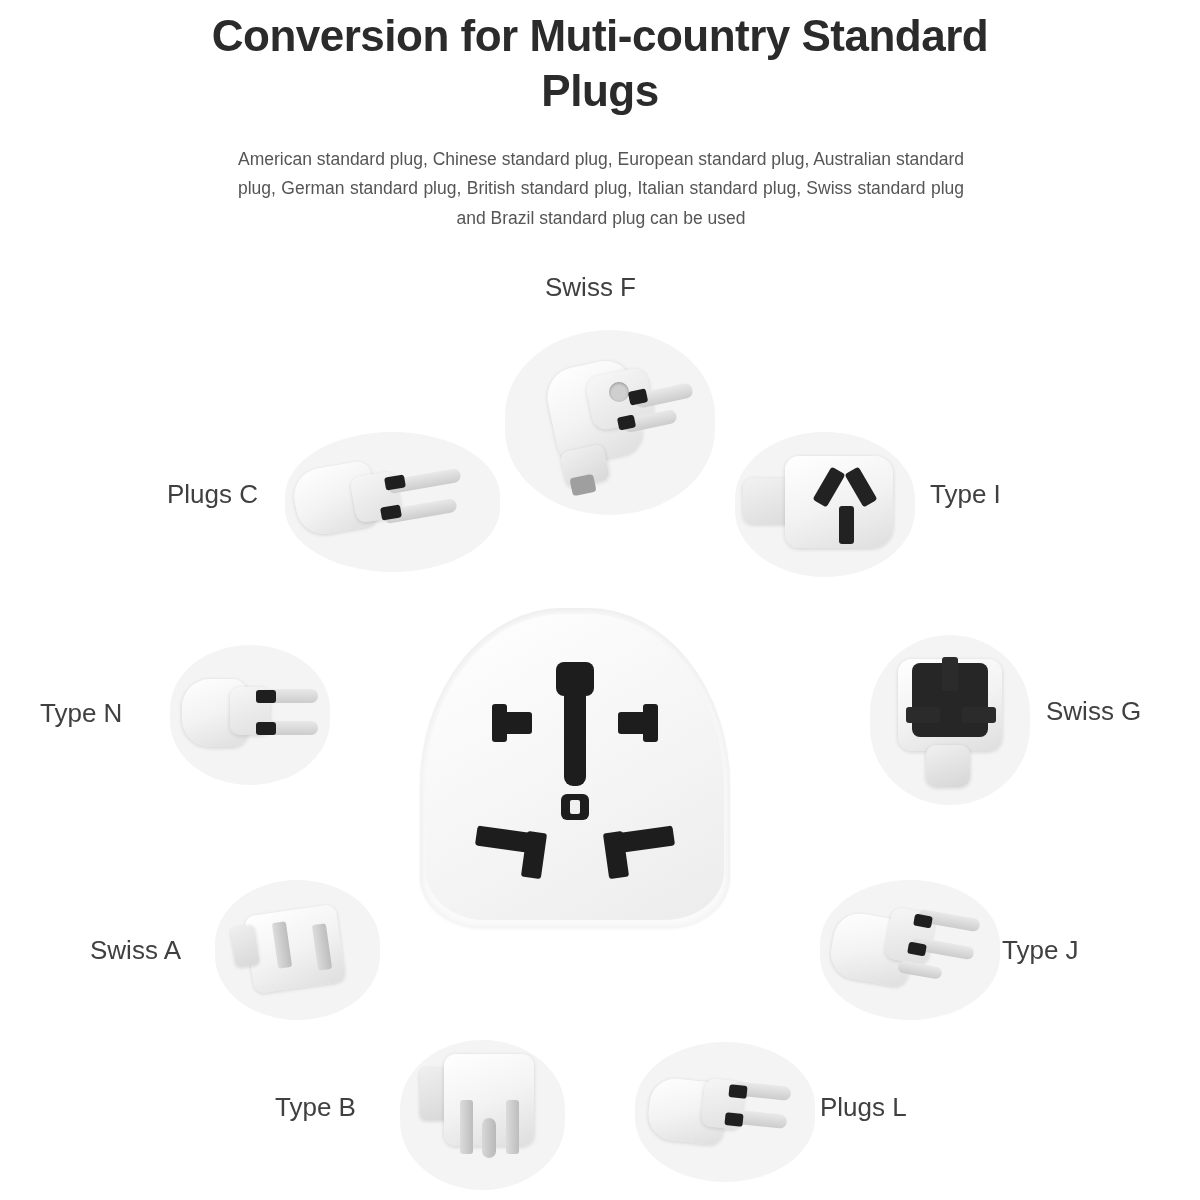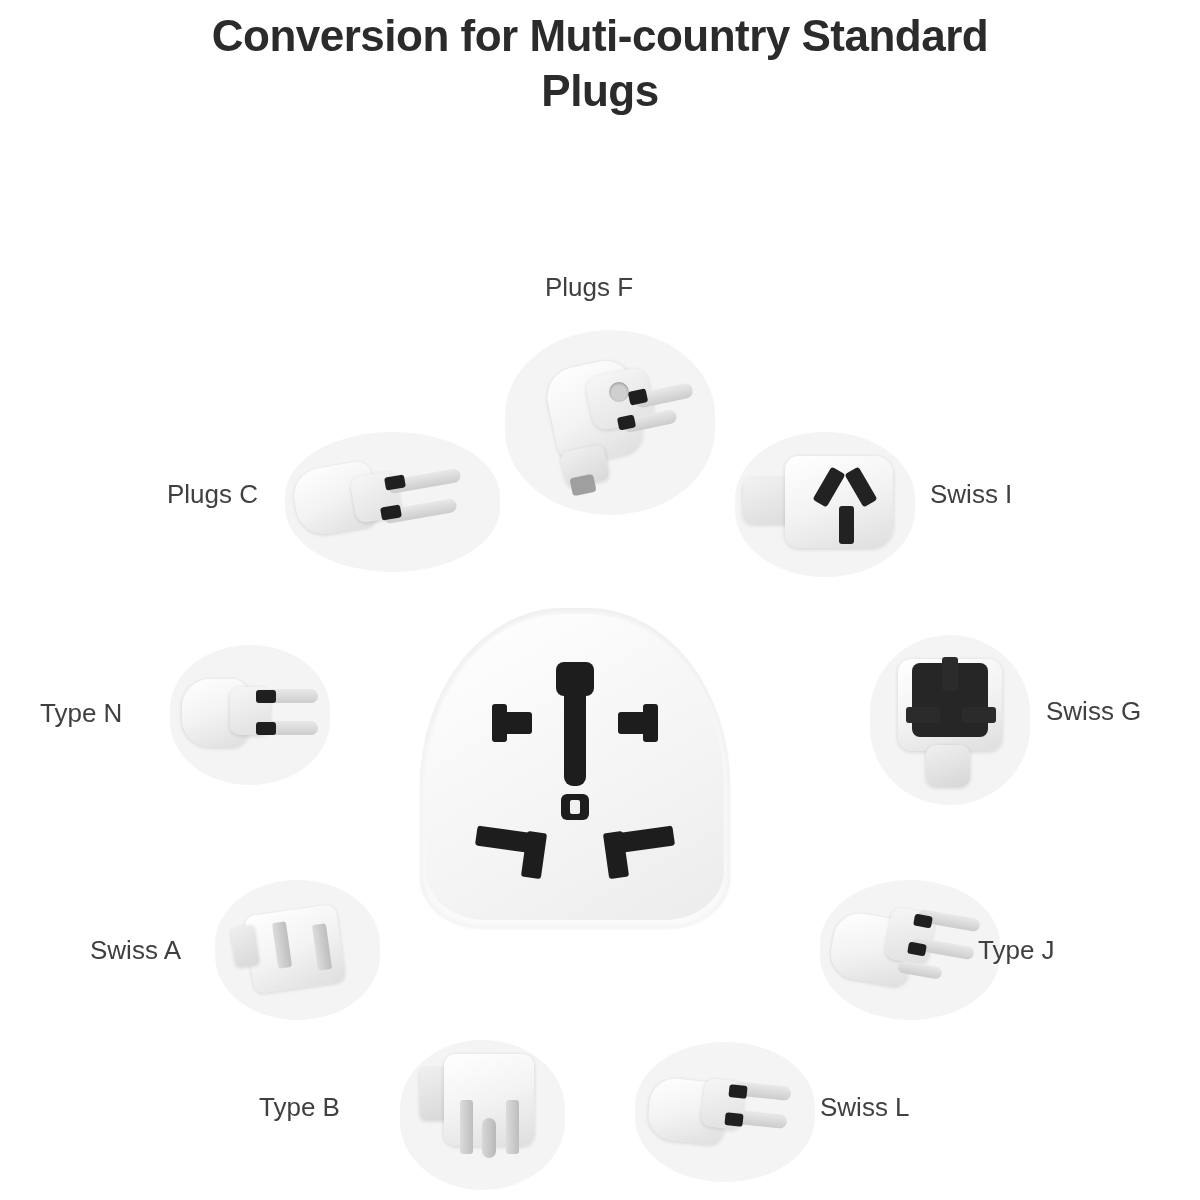--- a/index.html
+++ b/index.html
@@ -198,20 +198,21 @@
     position: absolute;
     background: #222222;
   }
 </style>
 </head>
 <body>
 
 <div class="page">
 
   <div class="title">Conversion for Muti-country Standard Plugs</div>
+  <div class="subtitle">American standard plug, Chinese standard plug, European standard plug, Australian standard plug, German standard plug, British standard plug, Italian standard plug, Swiss standard plug and Brazil standard plug can be used</div>
 
   <div class="center-socket">
     <div class="socket-body"></div>
     <div class="slot slot-left-tab"></div>
     <div class="slot slot-left"></div>
     <div class="slot slot-right-tab"></div>
     <div class="slot slot-right"></div>
     <div class="slot slot-center-cap"></div>
     <div class="slot slot-center-v"></div>
     <div class="slot slot-ground"></div>
@@ -227,21 +228,21 @@
       <div class="shell" style="left:66px; top:20px; width:62px; height:54px; border-radius:14px; transform:rotate(-12deg); background:linear-gradient(160deg,#f7f7f7,#e2e2e2);"></div>
       <div style="position:absolute; left:86px; top:30px; width:20px; height:20px; border-radius:50%; background:#cfcfcf; box-shadow:inset 0 1px 3px rgba(0,0,0,0.3);"></div>
       <div class="pin" style="left:112px; top:36px; width:58px; height:15px; transform:rotate(-12deg); border-radius:7px;"></div>
       <div class="pin-dark" style="left:106px; top:38px; width:18px; height:14px; transform:rotate(-12deg); border-radius:3px;"></div>
       <div class="pin" style="left:100px; top:62px; width:54px; height:14px; transform:rotate(-12deg); border-radius:7px;"></div>
       <div class="pin-dark" style="left:95px; top:64px; width:17px; height:13px; transform:rotate(-12deg); border-radius:3px;"></div>
       <div class="shell" style="left:40px; top:96px; width:44px; height:36px; border-radius:8px; transform:rotate(-12deg); background:linear-gradient(160deg,#f0f0f0,#d8d8d8);"></div>
       <div style="position:absolute; left:48px; top:124px; width:24px; height:18px; background:#9f9f9f; border-radius:4px; transform:rotate(-12deg);"></div>
     </div>
   </div>
-  <div class="plug-label" style="left:545px; top:272px;">Plugs F</div>
+  <div class="plug-label" style="left:545px; top:272px;">Swiss F</div>
 
   <div class="plug" style="left:285px; top:432px; width:215px; height:140px;">
     <div class="pbody" style="left:10px; top:24px; width:198px; height:96px;">
       <div class="shell" style="left:0px; top:10px; width:80px; height:66px; border-radius:28px 14px 14px 28px; transform:rotate(-10deg);"></div>
       <div class="shell" style="left:58px; top:18px; width:46px; height:46px; border-radius:10px; transform:rotate(-10deg); background:linear-gradient(160deg,#f6f6f6,#e0e0e0);"></div>
       <div class="pin" style="left:92px; top:18px; width:74px; height:14px; transform:rotate(-10deg); border-radius:7px;"></div>
       <div class="pin-dark" style="left:90px; top:20px; width:20px; height:13px; transform:rotate(-10deg); border-radius:3px;"></div>
       <div class="pin" style="left:88px; top:48px; width:74px; height:14px; transform:rotate(-10deg); border-radius:7px;"></div>
       <div class="pin-dark" style="left:86px; top:50px; width:20px; height:13px; transform:rotate(-10deg); border-radius:3px;"></div>
     </div>
@@ -250,21 +251,21 @@
 
   <div class="plug" style="left:735px; top:432px; width:180px; height:145px;">
     <div class="pbody" style="left:8px; top:18px; width:165px; height:112px;">
       <div class="shell" style="left:0px; top:28px; width:50px; height:46px; border-radius:10px 4px 4px 10px; background:linear-gradient(160deg,#f2f2f2,#dcdcdc);"></div>
       <div class="shell" style="left:42px; top:6px; width:108px; height:92px; border-radius:14px 18px 22px 14px;"></div>
       <div class="pin-blk" style="left:78px; top:18px; width:16px; height:38px; transform:rotate(30deg); border-radius:3px;"></div>
       <div class="pin-blk" style="left:110px; top:18px; width:16px; height:38px; transform:rotate(-30deg); border-radius:3px;"></div>
       <div class="pin-blk" style="left:96px; top:56px; width:15px; height:38px; border-radius:3px;"></div>
     </div>
   </div>
-  <div class="plug-label" style="left:930px; top:479px;">Swiss I</div>
+  <div class="plug-label" style="left:930px; top:479px;">Type I</div>
 
   <div class="plug" style="left:170px; top:645px; width:160px; height:140px;">
     <div class="pbody" style="left:12px; top:26px; width:140px; height:92px;">
       <div class="shell" style="left:0px; top:8px; width:66px; height:68px; border-radius:28px 16px 16px 28px;"></div>
       <div class="shell" style="left:48px; top:16px; width:40px; height:48px; border-radius:10px; background:linear-gradient(160deg,#f6f6f6,#e0e0e0);"></div>
       <div class="pin" style="left:78px; top:18px; width:58px; height:14px; border-radius:7px;"></div>
       <div class="pin-dark" style="left:74px; top:19px; width:20px; height:13px; border-radius:3px;"></div>
       <div class="pin" style="left:78px; top:50px; width:58px; height:14px; border-radius:7px;"></div>
       <div class="pin-dark" style="left:74px; top:51px; width:20px; height:13px; border-radius:3px;"></div>
     </div>
@@ -297,38 +298,38 @@
     <div class="pbody" style="left:12px; top:22px; width:160px; height:96px;">
       <div class="shell" style="left:0px; top:14px; width:80px; height:66px; border-radius:26px 14px 14px 26px; transform:rotate(10deg);"></div>
       <div class="shell" style="left:56px; top:8px; width:44px; height:52px; border-radius:10px; transform:rotate(10deg); background:linear-gradient(160deg,#f6f6f6,#e0e0e0);"></div>
       <div class="pin" style="left:86px; top:12px; width:62px; height:13px; transform:rotate(10deg); border-radius:6px;"></div>
       <div class="pin-dark" style="left:82px; top:13px; width:18px; height:12px; transform:rotate(10deg); border-radius:3px;"></div>
       <div class="pin" style="left:80px; top:40px; width:62px; height:13px; transform:rotate(10deg); border-radius:6px;"></div>
       <div class="pin-dark" style="left:76px; top:41px; width:18px; height:12px; transform:rotate(10deg); border-radius:3px;"></div>
       <div class="pin" style="left:66px; top:62px; width:44px; height:12px; transform:rotate(10deg); border-radius:6px;"></div>
     </div>
   </div>
-  <div class="plug-label" style="left:978px; top:935px;">Type J</div>
+  <div class="plug-label" style="left:1002px; top:935px;">Type J</div>
 
   <div class="plug" style="left:400px; top:1040px; width:165px; height:150px;">
     <div class="pbody" style="left:20px; top:14px; width:128px; height:120px;">
       <div class="shell" style="left:0px; top:14px; width:30px; height:52px; border-radius:6px; background:linear-gradient(160deg,#efefef,#d8d8d8);"></div>
       <div class="shell" style="left:24px; top:0px; width:90px; height:92px; border-radius:12px;"></div>
       <div class="pin" style="left:40px; top:46px; width:13px; height:54px; border-radius:3px; background:linear-gradient(90deg,#dcdcdc,#bdbdbd);"></div>
       <div class="pin" style="left:86px; top:46px; width:13px; height:54px; border-radius:3px; background:linear-gradient(90deg,#dcdcdc,#bdbdbd);"></div>
       <div class="pin" style="left:62px; top:64px; width:14px; height:40px; border-radius:7px; background:linear-gradient(90deg,#d8d8d8,#b8b8b8);"></div>
     </div>
   </div>
-  <div class="plug-label" style="left:259px; top:1092px;">Type B</div>
+  <div class="plug-label" style="left:275px; top:1092px;">Type B</div>
 
   <div class="plug" style="left:635px; top:1042px; width:180px; height:140px;">
     <div class="pbody" style="left:14px; top:30px; width:156px; height:86px;">
       <div class="shell" style="left:0px; top:8px; width:76px; height:62px; border-radius:26px 14px 14px 26px; transform:rotate(6deg);"></div>
       <div class="shell" style="left:54px; top:8px; width:40px; height:48px; border-radius:10px; transform:rotate(6deg); background:linear-gradient(160deg,#f6f6f6,#e0e0e0);"></div>
       <div class="pin" style="left:84px; top:12px; width:58px; height:14px; transform:rotate(6deg); border-radius:7px;"></div>
       <div class="pin-dark" style="left:80px; top:13px; width:18px; height:13px; transform:rotate(6deg); border-radius:3px;"></div>
       <div class="pin" style="left:80px; top:40px; width:58px; height:14px; transform:rotate(6deg); border-radius:7px;"></div>
       <div class="pin-dark" style="left:76px; top:41px; width:18px; height:13px; transform:rotate(6deg); border-radius:3px;"></div>
     </div>
   </div>
-  <div class="plug-label" style="left:820px; top:1092px;">Swiss L</div>
+  <div class="plug-label" style="left:820px; top:1092px;">Plugs L</div>
 
 </div>
 
 </body></html>

